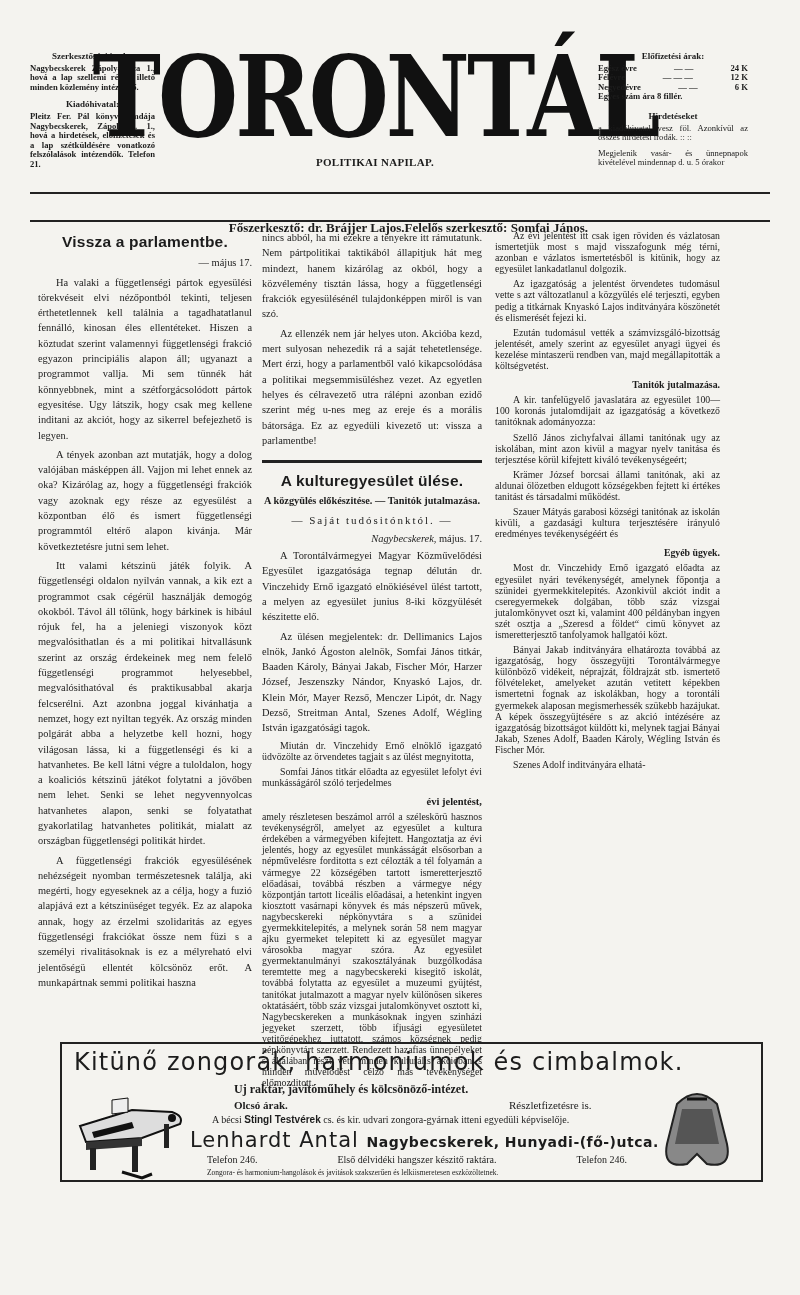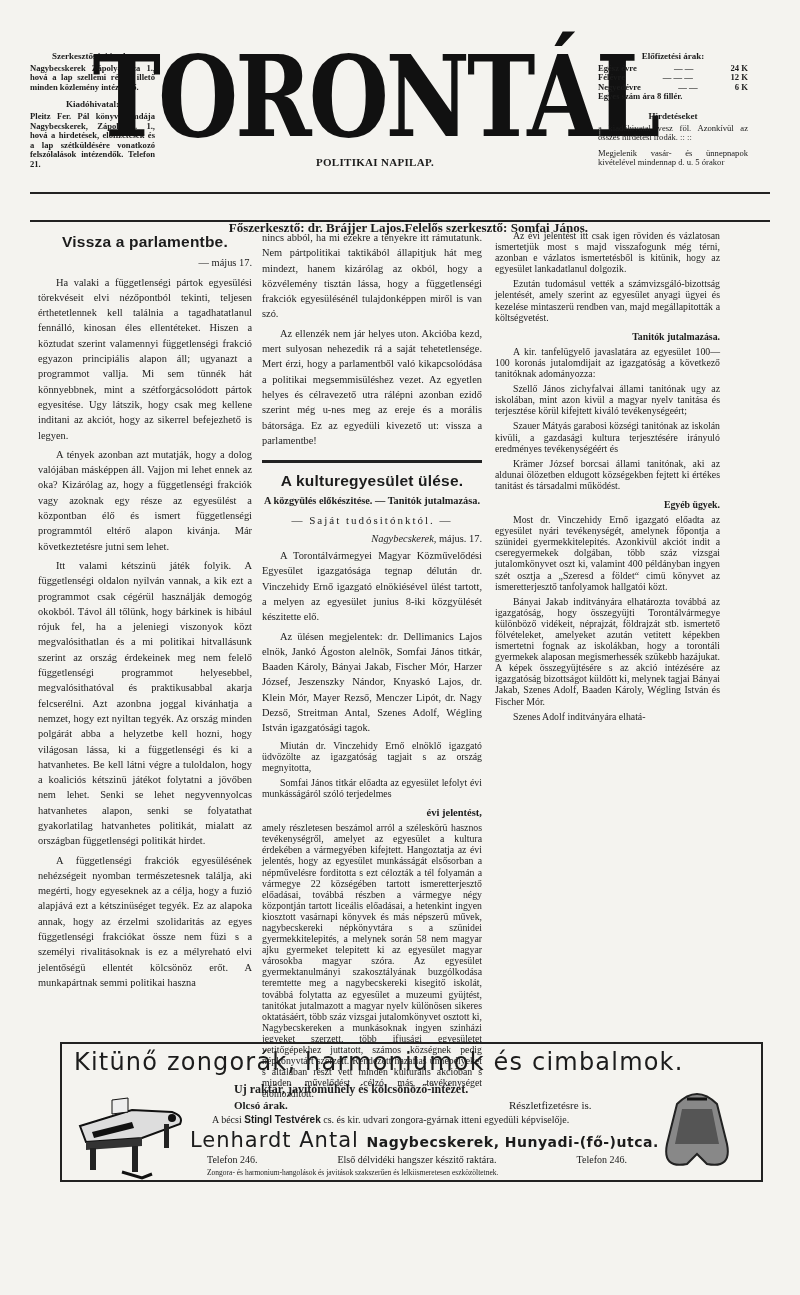--- a/index.html
+++ b/index.html
@@ -112,35 +112,36 @@
     <p class="noindent">nincs abból, ha mi ezekre a tényekre itt rámutatunk. Nem pártpolitikai taktikából állapitjuk hát meg mindezt, hanem kizárólag az okból, hogy a közvélemény tisztán lássa, hogy a függetlenségi frakciók egyesülésénél tulajdonképpen miről is van szó.</p>
     <p>Az ellenzék nem jár helyes uton. Akcióba kezd, mert sulyosan nehezedik rá a saját tehetetlensége. Mert érzi, hogy a parlamentből való kikapcsolódása a politikai megsemmisüléshez vezet. Az egyetlen helyes és célravezető utra rálépni azonban ezidő szerint még u-nes meg az ereje és a morális bátorsága. Ez az egyedüli kivezető ut: vissza a parlamentbe!</p>
     <div class="divider"></div>
     <div class="headline">A kulturegyesület ülése.</div>
     <div class="subhead">A közgyülés előkészitése. — Tanitók jutalmazása.</div>
     <div class="byline">— Saját tudósitónktól. —</div>
     <div class="place"><i>Nagybecskerek</i><span>, május. 17.</span></div>
     <p>A Torontálvármegyei Magyar Közművelődési Egyesület igazgatósága tegnap délután dr. Vinczehidy Ernő igazgató elnökiésével ülést tartott, a melyen az egyesület junius 8-iki közgyülését készitette elő.</p>
     <p>Az ülésen megjelentek: dr. Dellimanics Lajos elnök, Jankó Ágoston alelnök, Somfai János titkár, Baaden Károly, Bányai Jakab, Fischer Mór, Harzer József, Jeszenszky Nándor, Knyaskó Lajos, dr. Klein Mór, Mayer Rezső, Menczer Lipót, dr. Nagy Dezső, Streitman Antal, Szenes Adolf, Wégling István igazgatósági tagok.</p>
     <div class="dense">
-      <p>Miután dr. Vinczehidy Ernő elnöklő igazgató üdvözölte az igazgatóság tagjait s az ország megnyitotta,</p>
+      <p>Miután dr. Vinczehidy Ernő elnöklő igazgató üdvözölte az örvendetes tagjait s az ülést megnyitotta,</p>
       <p>Somfai János titkár előadta az egyesület lefolyt évi munkásságáról szóló terjedelmes</p>
       <div class="section-right">évi jelentést,</div>
       <p class="noindent">amely részletesen beszámol arról a széleskörü hasznos tevékenységről, amelyet az egyesület a kultura érdekében a vármegyében kifejtett. Hangoztatja az évi jelentés, hogy az egyesület munkásságát elsősorban a népművelésre forditotta s ezt célozták a tél folyamán a vármegye 22 községében tartott ismeretterjesztő előadásai, továbbá részben a vármegye négy központján tartott liceális előadásai, a hetenkint ingyen kiosztott vasárnapi könyvek és más népszerü művek, nagybecskereki népkönyvtára s a szünidei gyermekkitelepités, a melynek során 58 nem magyar ajku gyermeket telepitett ki az egyesület magyar városokba magyar szóra. Az egyesület gyermektanulmányi szakosztályának buzgólkodása teremtette meg a nagybecskereki kisegitő iskolát, továbbá folytatta az egyesület a muzeumi gyüjtést, tanitókat jutalmazott a magyar nyelv különösen sikeres oktatásáért, több száz vizsgai jutalomkönyvet osztott ki, Nagybecskereken a munkásoknak ingyen szinházi jegyeket szerzett, több ifjusági egyesületet vetitőgépekhez juttatott, számos községnek pedig népkönyvtárt szerzett. Rendezett hazafias ünnepélyeket s általában részt vett minden kulturális akcióban s minden művelődést célzó más tevékenységet előmozditott.</p>
     </div>
   </div>
 
   <div class="col col3">
     <p>Az évi jelentést itt csak igen röviden és vázlatosan ismertetjük most s majd visszafogunk még térni, azonban e vázlatos ismertetésből is kitünik, hogy az egyesület lankadatlanul dolgozik.</p>
+    <p>Az igazgatóság a jelentést örvendetes tudomásul vette s azt változatlanul a közgyülés elé terjeszti, egyben pedig a titkárnak Knyaskó Lajos inditványára köszönetét és elismerését fejezi ki.</p>
     <p>Ezután tudomásul vették a számvizsgáló-bizottság jelentését, amely szerint az egyesület anyagi ügyei és kezelése mintaszerü rendben van, majd megállapitották a költségvetést.</p>
     <div class="section-right">Tanitók jutalmazása.</div>
     <p>A kir. tanfelügyelő javaslatára az egyesület 100—100 koronás jutalomdijait az igazgatóság a következő tanitóknak adományozza:</p>
     <p>Szellő János zichyfalvai állami tanitónak ugy az iskolában, mint azon kivül a magyar nyelv tanitása és terjesztése körül kifejtett kiváló tevékenységeért;</p>
+    <p>Krämer József borcsai állami tanitónak, aki az aldunai ölözetben eldugott községekben fejtett ki értékes tanitást és társadalmi működést.</p>
     <p>Szauer Mátyás garabosi községi tanitónak az iskolán kivüli, a gazdasági kultura terjesztésére irányuló eredményes tevékenységéért és</p>
-    <p>Krämer József borcsai állami tanitónak, aki az aldunai ölözetben eldugott községekben fejtett ki értékes tanitást és társadalmi működést.</p>
     <div class="section-right">Egyéb ügyek.</div>
     <p>Most dr. Vinczehidy Ernő igazgató előadta az egyesület nyári tevékenységét, amelynek főpontja a szünidei gyermekkitelepités. Azonkivül akciót indit a cseregyermekek dolgában, több száz vizsgai jutalomkönyvet oszt ki, valamint 400 példányban ingyen szét osztja a „Szeresd a földet“ cimü könyvet az ismeretterjesztő tanfolyamok hallgatói közt.</p>
     <p>Bányai Jakab inditványára elhatározta továbbá az igazgatóság, hogy összegyüjti Torontálvármegye különböző vidékeit, néprajzát, földrajzát stb. ismertető fölvételeket, amelyeket azután vetitett képekben ismertetni fognak az iskolákban, hogy a torontáli gyermekek alaposan megismerhessék szükebb hazájukat. A képek összegyüjtésére s az akció intézésére az igazgatóság bizottságot küldött ki, melynek tagjai Bányai Jakab, Szenes Adolf, Baaden Károly, Wégling István és Fischer Mór.</p>
     <p>Szenes Adolf inditványára elhatá-</p>
   </div>
 
   <div class="ad">
     <div class="ad-title">Kitünő zongorák, harmoniumok és cimbalmok.</div>
     <div class="ad-line1">Uj raktár, javitóműhely és kölcsönöző-intézet.</div>
     <div class="ad-cheap">Olcsó árak.</div>

